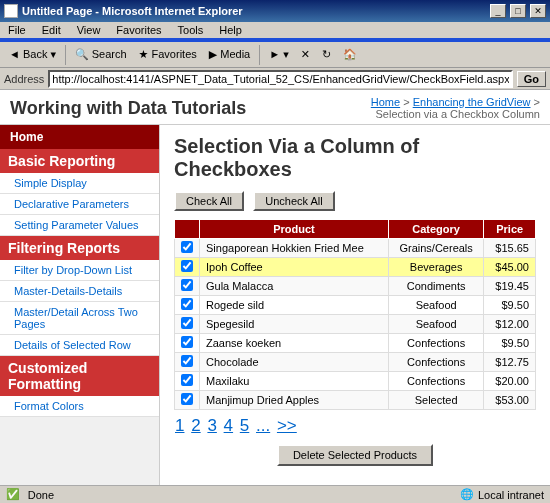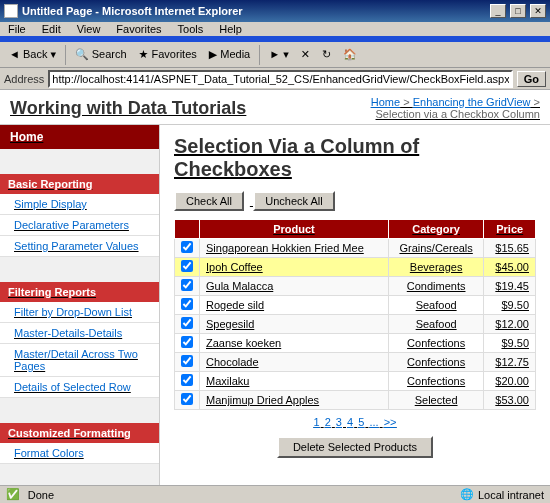--- a/index.html
+++ b/index.html
@@ -26,21 +26,21 @@
     .window-icon {
       width: 14px; height: 14px;
       background: #fff;
       border: 1px solid #aaa;
     }
     .win-btn { width: 16px; height: 14px; background: #d4d0c8; border: 1px solid #fff; border-right-color: #555; border-bottom-color: #555; font-size: 9px; display: flex; align-items: center; justify-content: center; cursor: pointer; color: #000; }
 
     
     .menubar {
       background: #d4d0c8;
-      border-bottom: 6px solid #1d4ed8;
+      border-bottom: 4px solid #1d4ed8;
       height: 20px;
       display: flex;
       align-items: center;
       padding: 0 4px;
       gap: 8px;
     }
     .menu-item { font-size: 11px; cursor: pointer; padding: 2px 4px; }
 
     
     .toolbar {
@@ -94,21 +94,20 @@
       cursor: pointer;
       font-weight: bold;
     }
 
     
     .page-content {
       background: #be185d;
       height: calc(503px - 22px - 20px - 26px - 22px - 18px);
       display: flex;
       flex-direction: column;
-      text-decoration: underline;
     }
 
     
     .page-header {
       background: white;
       padding: 6px 10px 4px 10px;
       border-bottom: 1px solid #ccc;
       display: flex;
       align-items: center;
       justify-content: space-between;
@@ -138,22 +137,21 @@
       padding: 5px 10px;
       font-weight: bold;
       font-size: 12px;
       cursor: pointer;
     }
     .sidebar-section {
       background: #cc3333;
       color: white;
       padding: 4px 8px;
       font-weight: bold;
-      font-size: 11px;
-      margin-top: 25px;
+      font-size: 14px;
     }
     .sidebar-item {
       padding: 4px 10px 4px 14px;
       font-size: 11px;
       color: #0066cc;
       cursor: pointer;
       border-bottom: 1px solid #e0e0e0;
       background: white;
     }
 
@@ -203,21 +201,21 @@
     }
     .data-table tr:nth-child(odd) td { background: #f9f9f9; }
     .data-table td.check-col { width: 18px; text-align: center; }
     .data-table td.price { text-align: right; }
     .data-table td.category { text-align: center; }
     .highlight-row td { background: #ffff99 !important; }
 
     .checkbox-cell input[type=checkbox] { width: 12px; height: 12px; }
 
     
-    .pagination { text-align: center; font-size: 11px; margin-bottom: 8px; }
+    .pagination { text-align: left; font-size: 17px; margin-bottom: 8px; }
     .pagination a { color: #0066cc; text-decoration: underline; margin: 0 1px; }
 
     
     .delete-btn {
       background: #d4d0c8;
       border: 2px solid;
       border-color: #fff #555 #555 #fff;
       padding: 3px 14px;
       font-size: 11px;
       cursor: pointer;

